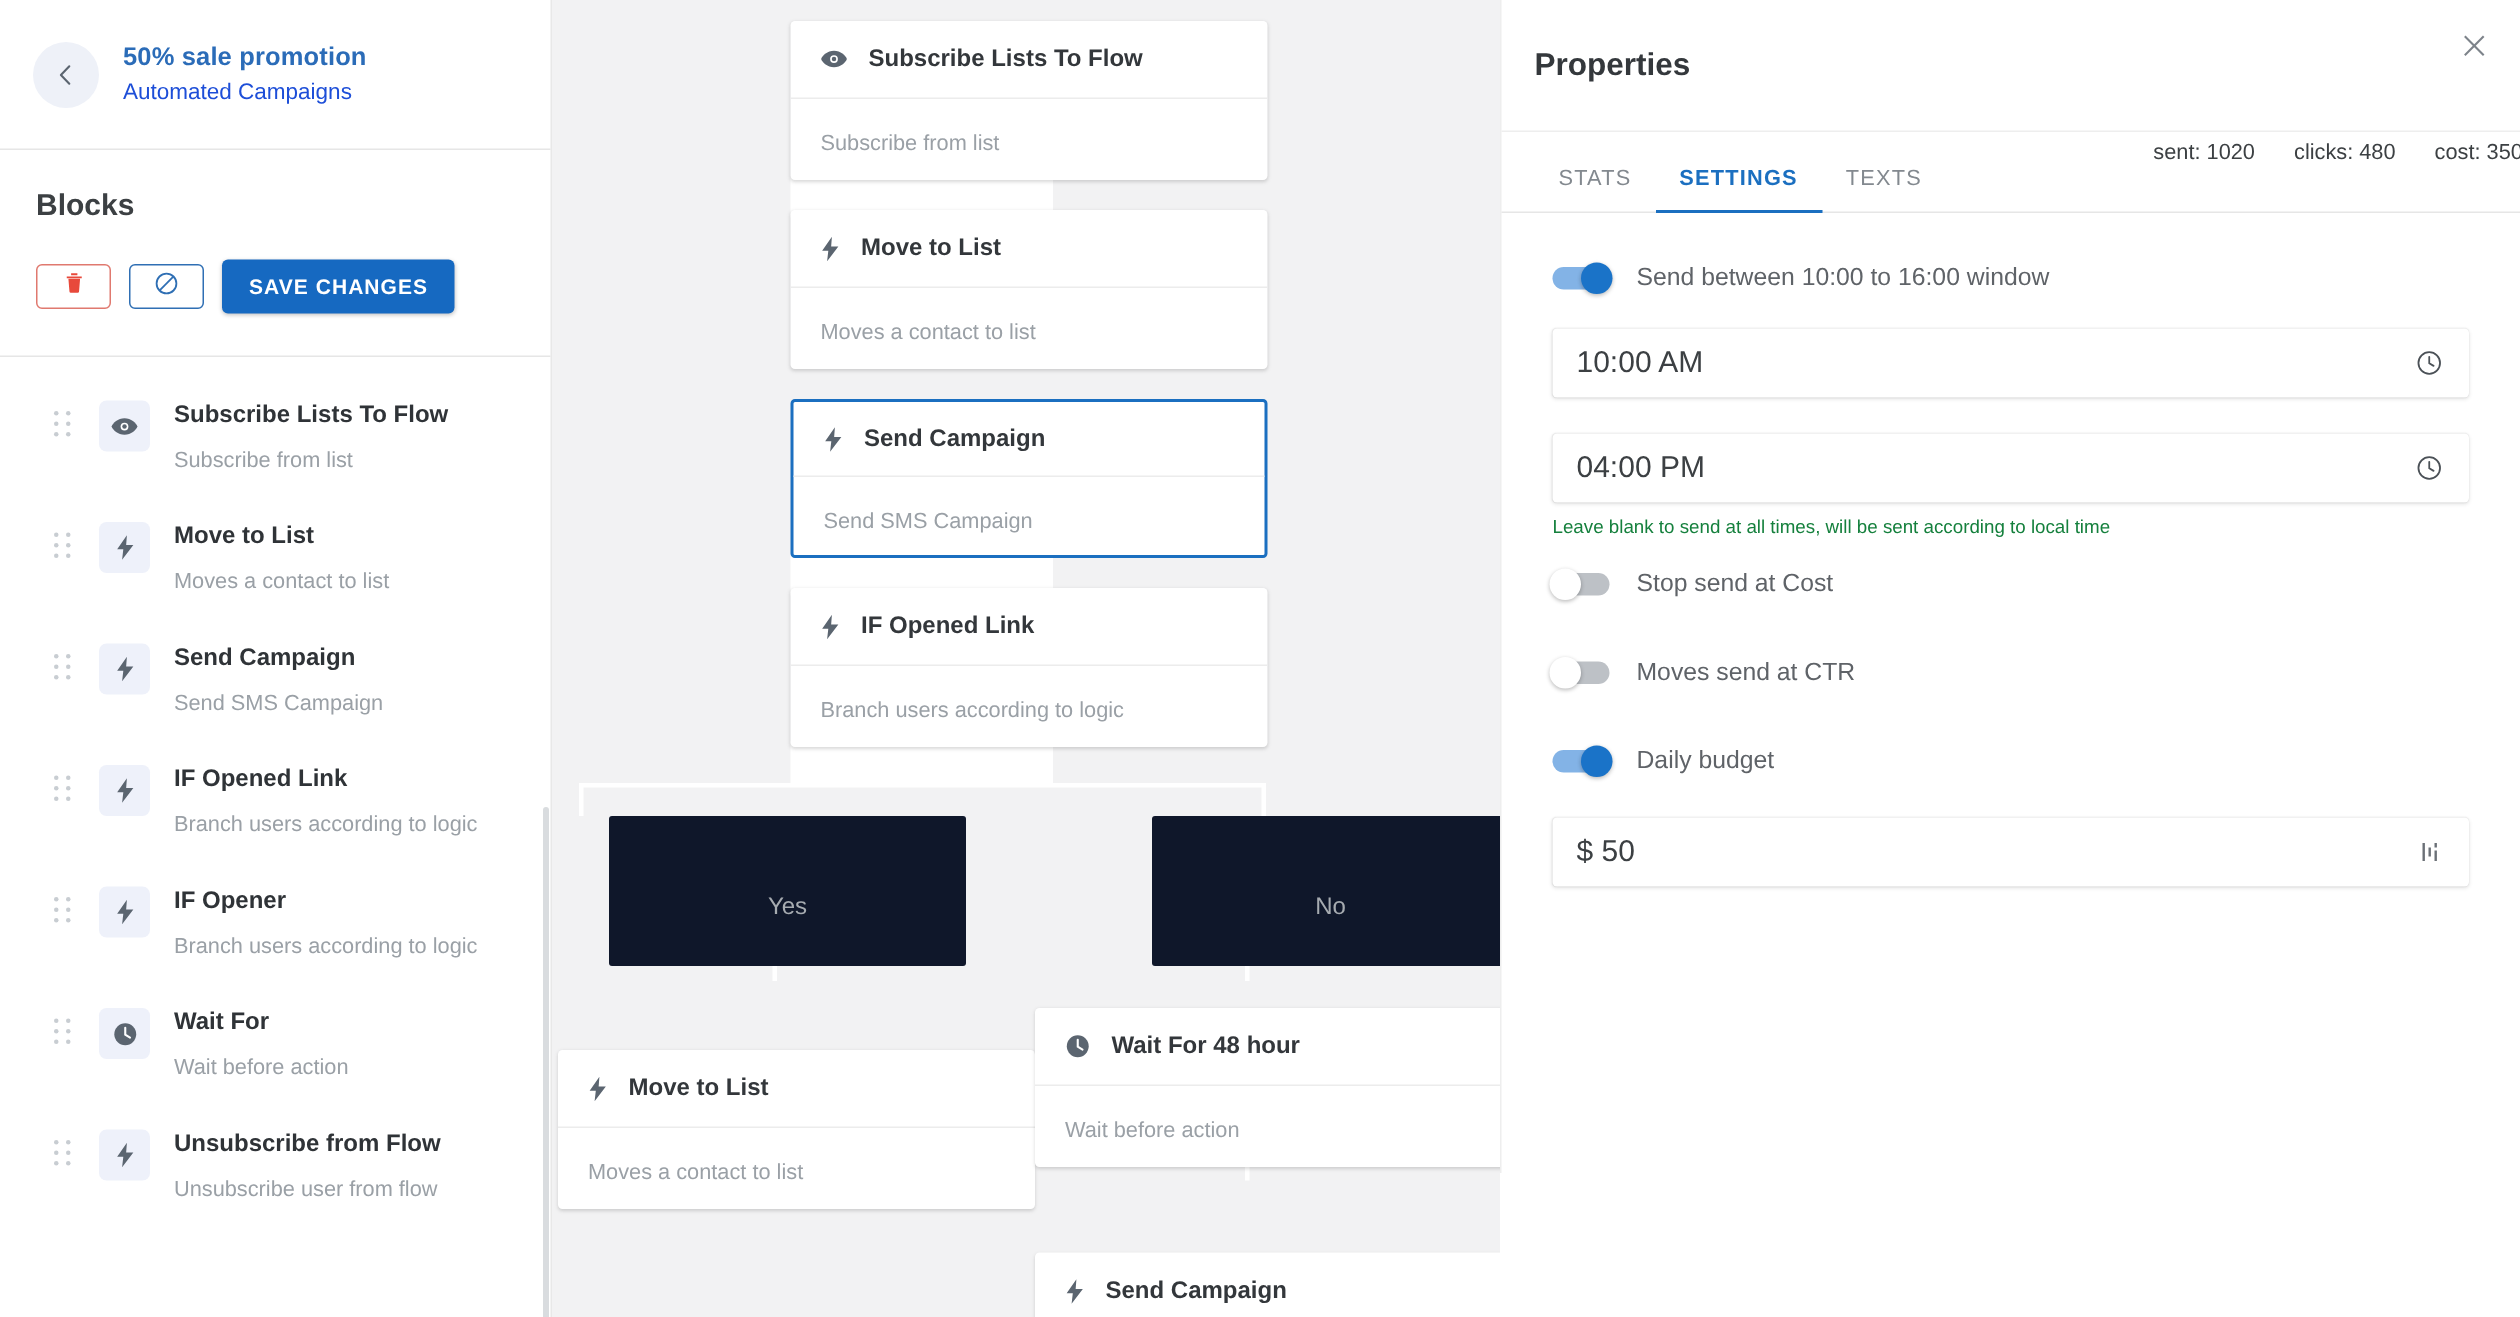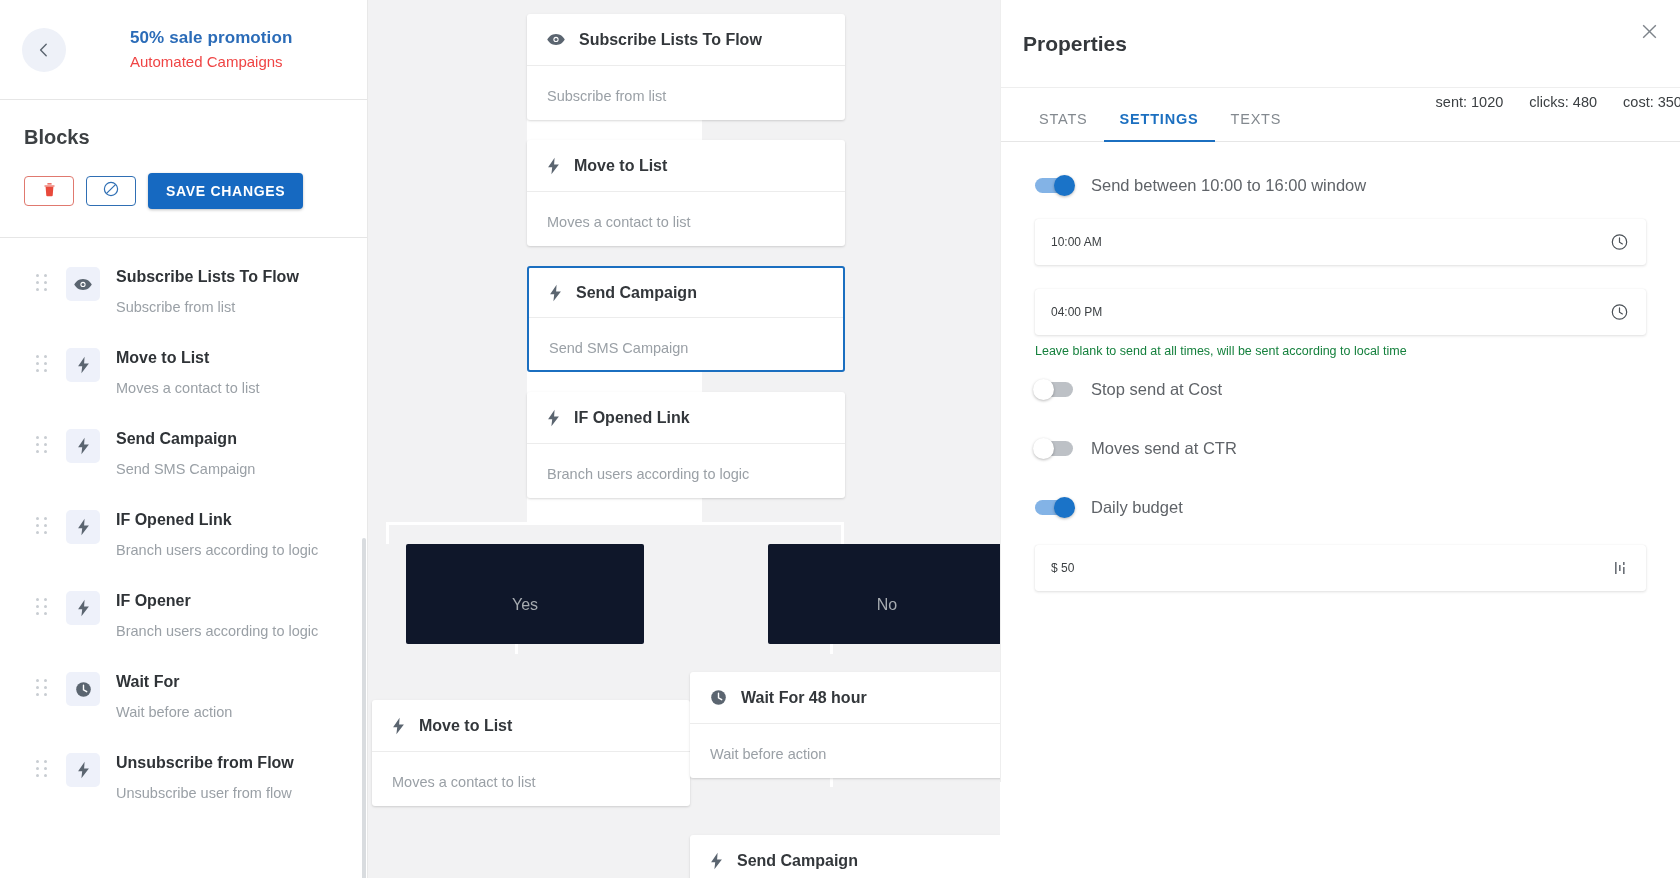--- a/index.html
+++ b/index.html
@@ -29,39 +29,38 @@
     position: relative;
     flex: 0 0 368px;
   }
   .sb-header {
     height: 100px;
     border-bottom: 1px solid #e6e6e6;
     display: flex;
     align-items: center;
     padding: 0 22px;
     flex: 0 0 100px;
-    gap: 48px;
   }
   .back-circle {
     width: 44px; height: 44px;
     border-radius: 50%;
     background: #eef1f8;
     display: flex; align-items: center; justify-content: center;
     flex: 0 0 44px;
     margin-right: 16px;
     cursor: pointer;
   }
   .back-circle svg { display:block; }
   .sb-titles { display:flex; flex-direction:column; justify-content:center; }
   .sb-title {
     font-size: 17px; font-weight: bold; color: #2b6cb8; letter-spacing: .1px;
     line-height: 22px;
   }
   .sb-sub {
-    font-size: 15px; color: #ef4444; line-height: 22px; margin-top: 2px;
+    font-size: 15px; color: #1d4ed8; line-height: 22px; margin-top: 2px;
   }
 
   .sb-blocks-head {
     padding: 26px 24px 0 24px;
     flex: 0 0 auto;
   }
   .blocks-label {
     font-size: 20px; font-weight: bold; color: #3c4043;
     margin-bottom: 24px;
   }
@@ -272,21 +271,21 @@
     position: relative;
     height: 46px;
     margin-top: 24px;
     background: #fff;
     border-radius: 3px;
     box-shadow: 0 1px 3px rgba(0,0,0,0.12), 0 0 1px rgba(0,0,0,0.10);
     display: flex;
     align-items: center;
     padding: 0 16px;
   }
-  .field .val { font-size: 12px; color: #3c4043; }
+  .field .val { font-size: 20px; color: #3c4043; }
   .field .fld-icon { position:absolute; right: 18px; top: 50%; transform: translateY(-50%); display:flex; }
   .hint { font-size: 12.5px; color: #15803d; margin-top: 9px; }
   .spacer-22 { height: 22px; }
 </style>
 </head>
 <body>
 
 <div class="app">
 
   <aside class="sidebar">

